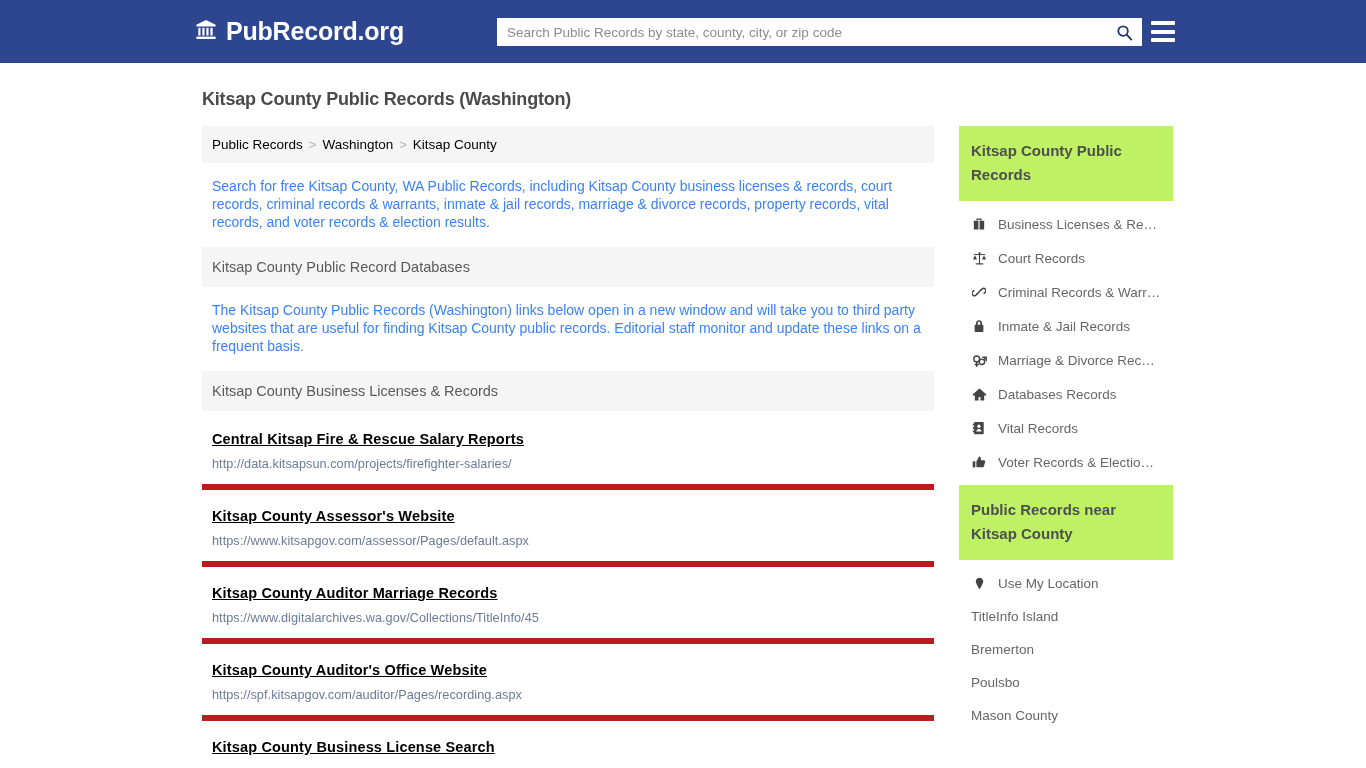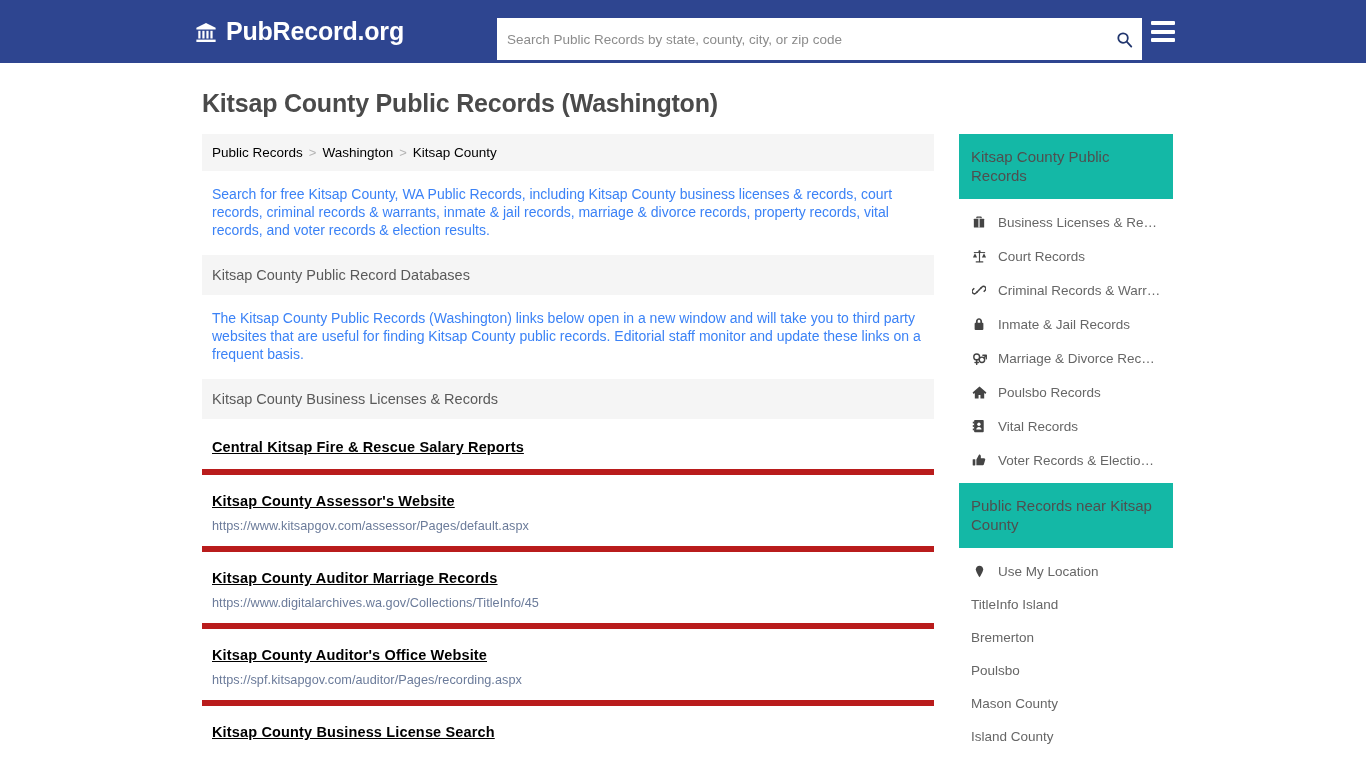--- a/index.html
+++ b/index.html
@@ -19,21 +19,21 @@
     background: #2e4590;
     display: flex;
     align-items: center;
     position: relative;
   }
   .brand {
     position: absolute;
     left: 195px;
     top: 19px;
     display: flex;
-    align-items: flex-end;
+    align-items: flex-start;
     gap: 9px;
     text-decoration: none;
   }
   .brand-icon {
     width: 22px; height: 22px;
     display: block;
     flex: 0 0 auto;
   }
   .brand-text {
     color: #ffffff;
@@ -41,21 +41,21 @@
     font-weight: bold;
     letter-spacing: -0.2px;
     line-height: 1;
     white-space: nowrap;
   }
   .search-wrap {
     position: absolute;
     left: 497px;
     top: 18px;
     width: 645px;
-    height: 42px;
+    height: 28px;
     background: #ffffff;
     display: flex;
     align-items: center;
     border: 1px solid #ffffff;
   }
   .search-input {
     flex: 1 1 auto;
     height: 26px;
     border: 0;
     outline: none;
@@ -88,21 +88,21 @@
     position: relative;
     width: 1366px;
     padding-top: 26px;
   }
   .container {
     width: 980px;
     margin: 0 auto;
     position: relative;
   }
   .page-title {
-    font-size: 25px;
+    font-size: 18px;
     font-weight: bold;
     color: #4a4a4a;
     margin: 0 0 16px 9px;
     letter-spacing: -0.2px;
   }
   .columns { display: flex; gap: 0; }
   .col-main { width: 750px; padding: 0 9px; }
   .col-side { width: 230px; padding: 0 0 0 16px; }
 
   
@@ -159,26 +159,26 @@
     margin-top: 9px;
     font-size: 12.7px;
     color: #6b7b9a;
     text-decoration: none;
     letter-spacing: 0.05px;
   }
 
   
   .side-box { margin-bottom: 6px; }
   .side-head {
-    background: #14b8a6;
+    background: #bef264;
     padding: 13px 12px 14px 12px;
     font-size: 15px;
-    font-weight: normal;
+    font-weight: bold;
     color: #4f4f4f;
-    line-height: 19px;
+    line-height: 24px;
   }
   .side-list { padding-top: 6px; }
   .side-item {
     display: flex;
     align-items: center;
     gap: 11px;
     padding: 9px 12px;
     font-size: 13.5px;
     color: #666666;
     text-decoration: none;
@@ -261,20 +261,21 @@
         <h2 class="section-head">Kitsap County Public Record Databases</h2>
 
         <p class="intro">The Kitsap County Public Records (Washington) links below open in a new window and will take you to third party websites that are useful for finding Kitsap County public records. Editorial staff monitor and update these links on a frequent basis.</p>
 
         <h2 class="section-head">Kitsap County Business Licenses &amp; Records</h2>
 
         <div class="link-list">
 
           <div class="link-item">
             <a class="link-title" href="#">Central Kitsap Fire &amp; Rescue Salary Reports</a>
+            <a class="link-url" href="#">http://data.kitsapsun.com/projects/firefighter-salaries/</a>
           </div>
 
           <div class="link-item">
             <a class="link-title" href="#">Kitsap County Assessor's Website</a>
             <a class="link-url" href="#">https://www.kitsapgov.com/assessor/Pages/default.aspx</a>
           </div>
 
           <div class="link-item">
             <a class="link-title" href="#">Kitsap County Auditor Marriage Records</a>
             <a class="link-url" href="#">https://www.digitalarchives.wa.gov/Collections/TitleInfo/45</a>
@@ -358,21 +359,21 @@
               </span>
               <span class="slabel">Marriage &amp; Divorce Records</span>
             </a>
 
             <a class="side-item" href="#">
               <span class="sicon">
                 <svg viewBox="0 0 16 16" width="15" height="15" fill="currentColor" aria-hidden="true">
                   <path d="M8 1.6 0.6 8.1l1.2 1.4L3 8.5v5.9h4V10.6h2v3.8h4V8.5l1.2 1L15.4 8.1 8 1.6z"></path>
                 </svg>
               </span>
-              <span class="slabel">Poulsbo Records</span>
+              <span class="slabel">Databases Records</span>
             </a>
 
             <a class="side-item" href="#">
               <span class="sicon">
                 <svg viewBox="0 0 16 16" width="14" height="14" fill="currentColor" aria-hidden="true">
                   <rect x="2.4" y="1" width="11" height="14" rx="1.1"></rect>
                   <circle cx="7.9" cy="6" r="1.9" fill="#ffffff"></circle>
                   <path d="M4.9 12c0-1.8 1.4-2.9 3-2.9s3 1.1 3 2.9H4.9z" fill="#ffffff"></path>
                   <rect x="0.9" y="3.1" width="1.6" height="2"></rect>
                   <rect x="0.9" y="7" width="1.6" height="2"></rect>
@@ -417,23 +418,20 @@
             </a>
 
             <a class="side-item no-icon" href="#">
               <span class="slabel">Poulsbo</span>
             </a>
 
             <a class="side-item no-icon" href="#">
               <span class="slabel">Mason County</span>
             </a>
 
-            <a class="side-item no-icon" href="#">
-              <span class="slabel">Island County</span>
-            </a>
 
           </div>
         </div>
 
       </aside>
     </div>
   </div>
 </div>
 
 </body></html>

